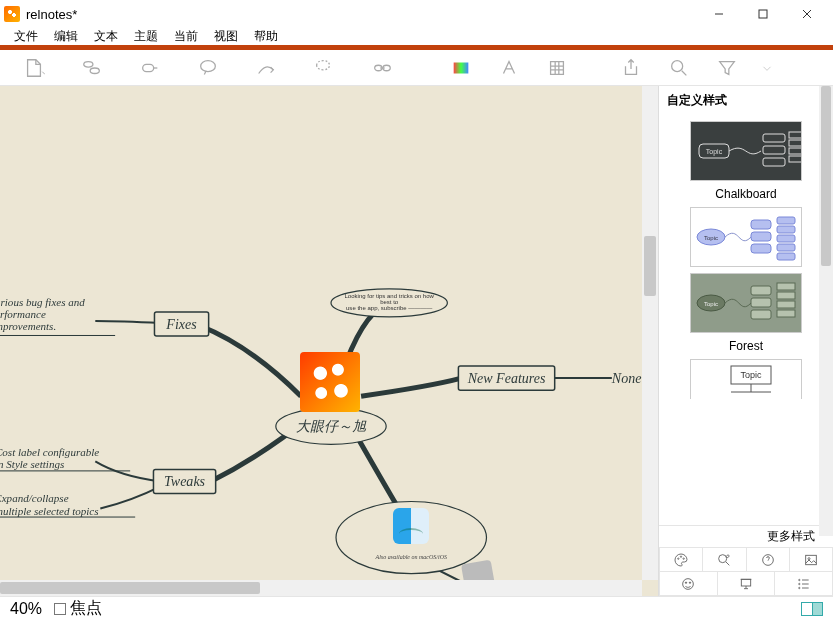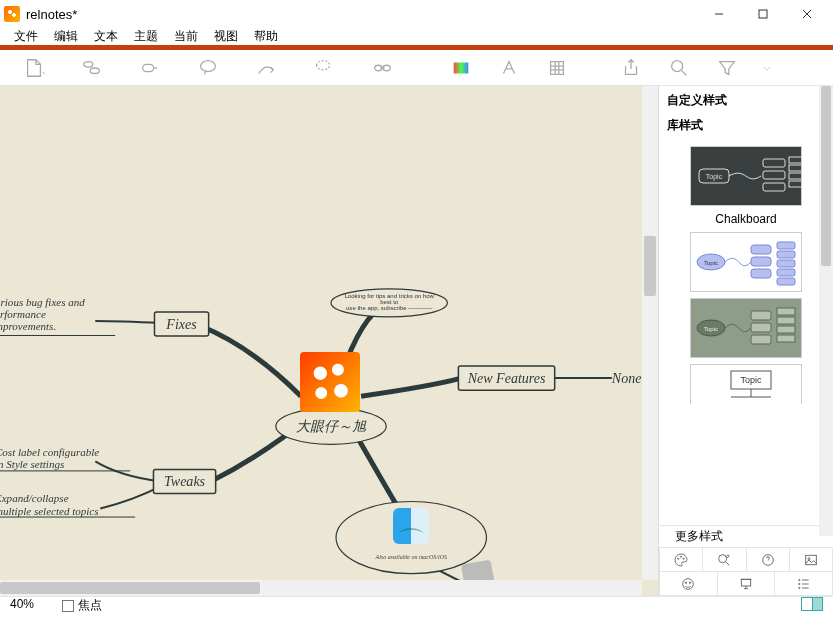--- a/index.html
+++ b/index.html
@@ -42,28 +42,28 @@
 .side-head { padding: 6px 8px 2px; font-size: 12px; font-weight: bold; }
 .styles { flex: 1; overflow: hidden; padding: 4px 0 0 0; }
 .style-card { margin: 6px 10px 2px; text-align: center; }
 .style-card .prev { width: 112px; height: 60px; margin: 0 auto 6px; border: 1px solid #ccc; background: #fff; display: flex; align-items: center; justify-content: center; }
 .style-card .label { font-size: 12px; margin-bottom: 6px; }
 .prev.chalk { background: #3a3f3f; }
 .prev.forest { background: #8f9c8a; }
 .sidepanel .vscroll2 { position: absolute; right: 0; top: 0; bottom: 60px; width: 14px; background: #f0f0f0; }
 .sidepanel .vscroll2 .thumb { position: absolute; left: 2px; right: 2px; top: 0; height: 180px; background: #c8c8c8; border-radius: 2px; }
 
-.more-row { display: flex; justify-content: flex-start; padding: 2px 18px 2px 16px; border-top: 1px solid #e5e5e5; font-size: 12px; }
+.more-row { display: flex; justify-content: flex-end; padding: 2px 18px 2px 16px; border-top: 1px solid #e5e5e5; font-size: 12px; }
 .icon-rows { border-top: 1px solid #e5e5e5; }
 .icon-row { display: flex; }
 .icon-row .cell { flex: 1; height: 24px; border: 1px solid #e5e5e5; border-top: none; display: flex; align-items: center; justify-content: center; color: #666; }
 .icon-row .cell + .cell { border-left: none; }
 .icon-row .cell svg { width: 16px; height: 16px; stroke: currentColor; fill: none; stroke-width: 1.4; }
 
-.statusbar { height: 24px; border-top: 1px solid #e5e5e5; display: flex; align-items: flex-start; gap: 28px; padding: 0 10px; font-size: 12px; background: #fff; }
+.statusbar { height: 24px; border-top: 1px solid #e5e5e5; display: flex; align-items: center; gap: 12px; padding: 0 10px; font-size: 16px; background: #fff; }
 .statusbar .right { margin-left: auto; display: flex; align-items: center; gap: 6px; }
 .statusbar .chk { width: 12px; height: 12px; border: 1px solid #777; display: inline-block; vertical-align: middle; margin-right: 4px; }
 .panel-toggle { width: 22px; height: 14px; border: 1px solid #3aa; display: flex; }
 .panel-toggle span { flex: 1; }
 .panel-toggle span:last-child { background: #9fdad6; border-left: 1px solid #3aa; }
 
 .central-icon { position:absolute; width:60px; height:60px; background: linear-gradient(135deg,#ff3c00,#ffb300); border-radius:4px; left:300px; top:266px; }
 .central-icon::before { content:""; position:absolute; inset:8px; background:
  radial-gradient(circle at 28% 30%, #fff 14%, transparent 16%),
  radial-gradient(circle at 68% 22%, #fff 12%, transparent 14%),
@@ -250,21 +250,20 @@
           <div class="thumb"></div>
         </div>
       <div class="hscroll">
           <div class="thumb"></div>
         </div>
     </div>
   </div>
 
   <div class="sidepanel">
     <div class="side-head">自定义样式</div>
-    <div class="side-head">库样式</div>
     <div class="styles">
       <div class="style-card">
         <div class="prev chalk">
             <svg width="120" height="50">
               <rect x="8" y="18" width="30" height="14" rx="4" fill="none" stroke="#ddd"></rect>
               <text x="23" y="28" fill="#ddd" font-size="7" text-anchor="middle">Topic</text>
               <path d="M38 25 C55 15 55 35 70 25" stroke="#ddd" fill="none"></path>
               <g stroke="#ddd" fill="none">
                 <rect x="72" y="8" width="22" height="8" rx="2"></rect>
                 <rect x="72" y="20" width="22" height="8" rx="2"></rect>
@@ -307,20 +306,21 @@
                 <rect x="60" y="8" width="20" height="9" rx="2"></rect>
                 <rect x="60" y="20" width="20" height="9" rx="2"></rect>
                 <rect x="60" y="32" width="20" height="9" rx="2"></rect>
                 <rect x="86" y="5" width="18" height="7"></rect>
                 <rect x="86" y="14" width="18" height="7"></rect>
                 <rect x="86" y="23" width="18" height="7"></rect>
                 <rect x="86" y="32" width="18" height="7"></rect>
               </g>
             </svg>
           </div>
+        <div class="label">Forest</div>
       </div>
       <div class="style-card">
         <div class="prev" style="height:40px;border-bottom:none;overflow:hidden">
             <svg width="120" height="40">
               <rect x="40" y="6" width="40" height="18" fill="none" stroke="#555"></rect>
               <text x="60" y="18" font-size="9" text-anchor="middle" fill="#333">Topic</text>
               <path d="M60 24 v8 M40 32 h40" stroke="#555" fill="none"></path>
             </svg>
           </div>
       </div>

